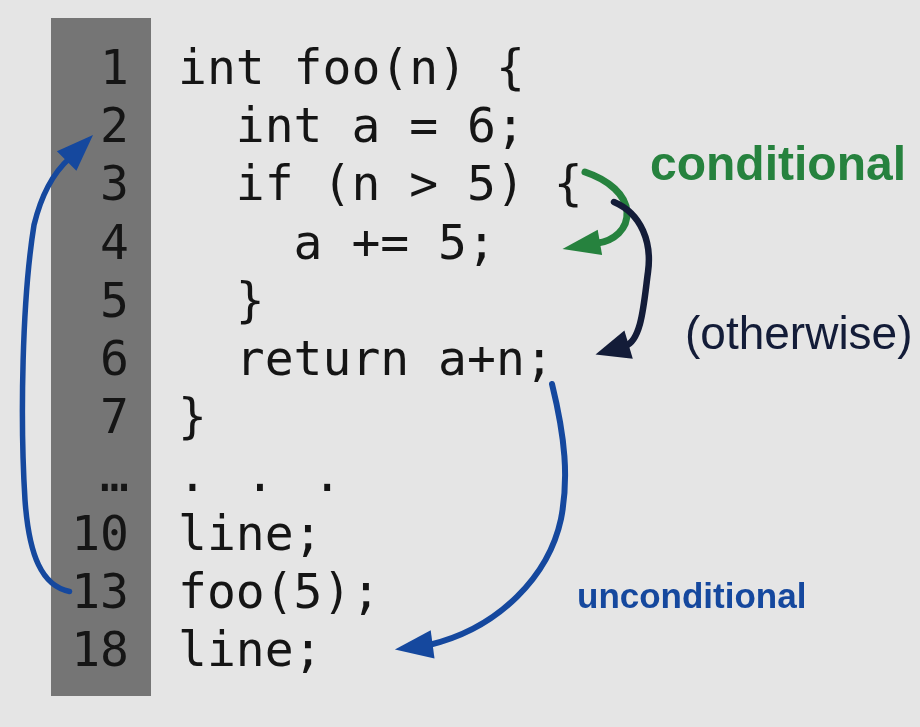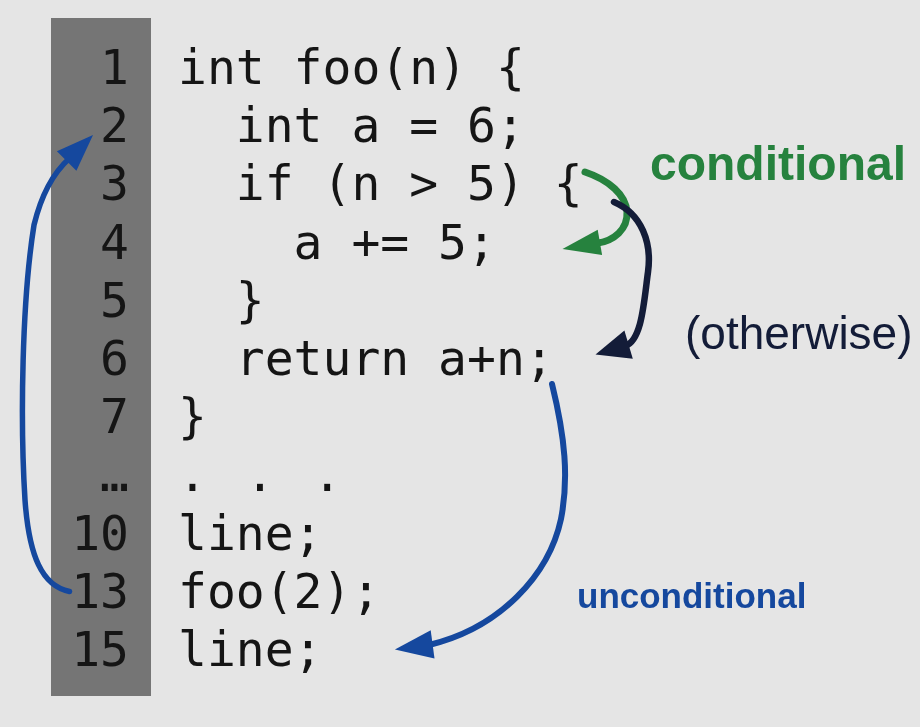--- a/index.html
+++ b/index.html
@@ -26,22 +26,22 @@
   <div id="code-block">
     <div class="row"><span class="num">1</span><span class="src">int foo(n) {</span></div>
     <div class="row"><span class="num">2</span><span class="src">  int a = 6;</span></div>
     <div class="row"><span class="num">3</span><span class="src">  if (n &gt; 5) {</span></div>
     <div class="row"><span class="num">4</span><span class="src">    a += 5;</span></div>
     <div class="row"><span class="num">5</span><span class="src">  }</span></div>
     <div class="row"><span class="num">6</span><span class="src">  return a+n;</span></div>
     <div class="row"><span class="num">7</span><span class="src">}</span></div>
     <div class="row dots"><span class="num">…</span><span class="src">. . .</span></div>
     <div class="row"><span class="num">10</span><span class="src">line;</span></div>
-    <div class="row"><span class="num">13</span><span class="src">foo(2);</span></div>
-    <div class="row"><span class="num">15</span><span class="src">line;</span></div>
+    <div class="row"><span class="num">13</span><span class="src">foo(5);</span></div>
+    <div class="row"><span class="num">18</span><span class="src">line;</span></div>
   </div>
 
   <svg id="arrow-layer" viewBox="0 0 920 727" xmlns="http://www.w3.org/2000/svg">
     <g>
       <path d="M 69.5 591.5 C 42 586, 29 556, 25 500 C 20 420, 22 300, 34 225 C 41 196, 52 174, 69.5 158.2" fill="none" stroke-width="5.5" stroke-linecap="round" stroke="#15489e"></path>
       <path d="M 93 135 L 76.4 170.8 L 56.9 151.2 Z" fill="#15489e"></path>
     </g>
     <g>
       <path d="M 585 172 C 609 180, 626 195, 627 212 C 628 229, 614 241, 596.5 243.3" fill="none" stroke-width="7" stroke-linecap="round" stroke="#26823e"></path>
       <path d="M 562.5 249 L 597.7 229.7 L 602.1 255.1 Z" fill="#26823e"></path>

